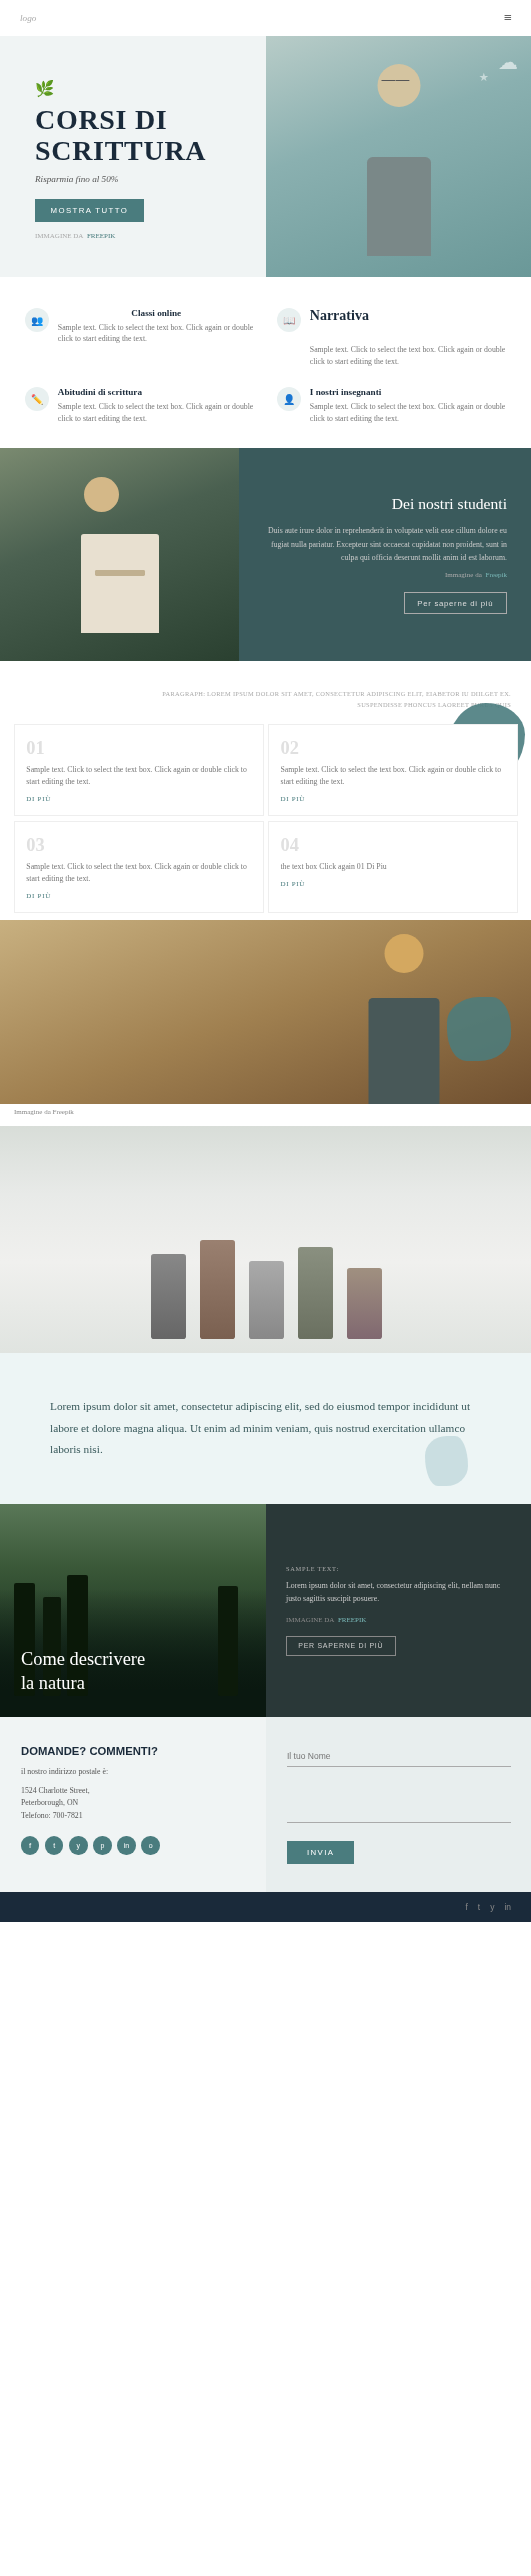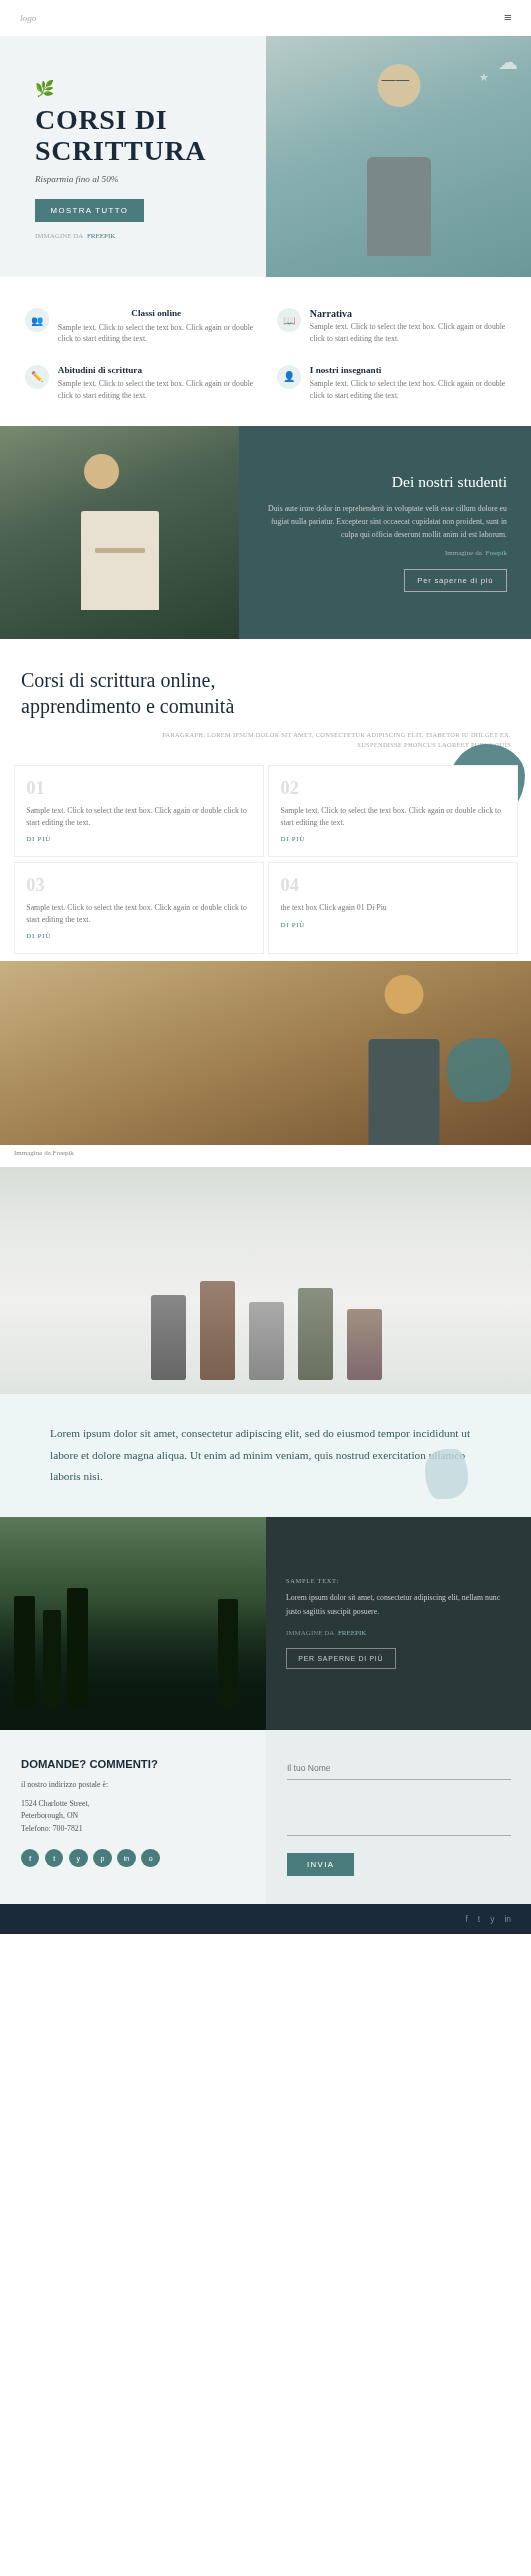--- a/index.html
+++ b/index.html
@@ -60,21 +60,21 @@
   <div style="display:flex;gap:8.5px;padding:10px 11.3px;align-items:flex-start;">
     <div style="width:24px;height:24px;min-width:24px;background:#e8f0f0;border-radius:50%;display:flex;align-items:center;justify-content:center;font-size:10px;">👥</div>
     <div>
       <div style="font-size:9.2px;font-weight:700;color:#1a2a3a;margin-bottom:3.5px;text-align:center;">Classi online</div>
       <div style="font-size:7.8px;color:#777;line-height:1.5;">Sample text. Click to select the text box. Click again or double click to start editing the text.</div>
     </div>
   </div>
   <div style="display:flex;gap:8.5px;padding:10px 11.3px;align-items:flex-start;">
     <div style="width:24px;height:24px;min-width:24px;background:#e8f0f0;border-radius:50%;display:flex;align-items:center;justify-content:center;font-size:10px;">📖</div>
     <div>
-      <div style="font-size:10px;font-weight:700;color:#1a2a3a;margin-bottom:2px;">Narrativa</div>
+      <div style="font-size:14px;font-weight:700;color:#1a2a3a;margin-bottom:20px;">Narrativa</div>
       <div style="font-size:7.8px;color:#777;line-height:1.5;">Sample text. Click to select the text box. Click again or double click to start editing the text.</div>
     </div>
   </div>
   <div style="display:flex;gap:8.5px;padding:10px 11.3px;align-items:flex-start;">
     <div style="width:24px;height:24px;min-width:24px;background:#e8f0f0;border-radius:50%;display:flex;align-items:center;justify-content:center;font-size:10px;">✏️</div>
     <div>
       <div style="font-size:9.2px;font-weight:700;color:#1a2a3a;margin-bottom:3.5px;">Abitudini di scrittura</div>
       <div style="font-size:7.8px;color:#777;line-height:1.5;">Sample text. Click to select the text box. Click again or double click to start editing the text.</div>
     </div>
   </div>
@@ -103,23 +103,20 @@
     <div style="font-size:7.8px;color:#ccc;line-height:1.7;margin-bottom:7px;text-align:right;">Duis aute irure dolor in reprehenderit in voluptate velit esse cillum dolore eu fugiat nulla pariatur. Excepteur sint occaecat cupidatat non proident, sunt in culpa qui officia deserunt mollit anim id est laborum.</div>
     <div style="font-size:7px;color:#aaa;margin-bottom:12.8px;text-align:right;">
       <span>Immagine da</span>
       <span style="color:#7ab8b8;cursor:pointer;margin-left:2.1px;">Freepik</span>
     </div>
     <button style="background:transparent;border:0.7px solid #aaa;color:#ddd;padding:5.7px 12.8px;font-size:7.8px;letter-spacing:0.7px;cursor:pointer;align-self:flex-end;">Per saperne di più</button>
   </div>
 </section>
 
 <section style="padding:28px 21px 7px 21px;background:#fff;">
-  <div style="font-size:20px;color:#1a2a3a;font-weight:400;line-height:1.3;margin-bottom:11.3px;">
-    Corsi di scrittura online,<br>apprendimento e comunità
-  </div>
   <div style="font-size:6.4px;color:#aaa;text-align:right;line-height:1.6;text-transform:uppercase;letter-spacing:0.3px;padding-left:128px;">PARAGRAPH: LOREM IPSUM DOLOR SIT AMET, CONSECTETUR ADIPISCING ELIT, EIABETOR IU DIILGET EX. SUSPENDISSE PHONCUS LAOREET PURUS QUIS</div>
 </section>
 
 <section style="background:#fff;padding:7px 14px 0 14px;position:relative;">
 
   <div style="position:absolute;width:78px;height:78px;background:#4a7c7e;border-radius:50% 50% 50% 50% / 60% 40% 60% 40%;top:-14px;right:7px;z-index:0;opacity:0.9;"></div>
 
   <div style="display:grid;grid-template-columns:1fr 1fr;gap:4.3px;position:relative;z-index:1;">
 
     <div style="padding:12.8px 11.3px;border:0.7px solid #eee;background:#fff;">
@@ -168,34 +165,39 @@
     <div style="display:flex;gap:14px;align-items:flex-end;">
       <div style="width:35px;height:85px;background:linear-gradient(180deg,#888 0%,#666 100%);border-radius:2.8px;"></div>
       <div style="width:35px;height:99px;background:linear-gradient(180deg,#9a8070 0%,#7a6050 100%);border-radius:2.8px;"></div>
       <div style="width:35px;height:78px;background:linear-gradient(180deg,#aaa 0%,#888 100%);border-radius:2.8px;"></div>
       <div style="width:35px;height:92px;background:linear-gradient(180deg,#8a9080 0%,#6a7060 100%);border-radius:2.8px;"></div>
       <div style="width:35px;height:71px;background:linear-gradient(180deg,#a09080 0%,#806870 100%);border-radius:2.8px;"></div>
     </div>
   </div>
 </section>
 
-<section style="background:#edf5f5;padding:29px 50px;position:relative;">
+<section style="background:#edf5f5;padding:43px 50px;position:relative;">
   <div style="font-size:11.3px;color:#3a5a5c;line-height:1.9;">Lorem ipsum dolor sit amet, consectetur adipiscing elit, sed do eiusmod tempor incididunt ut labore et dolore magna aliqua. Ut enim ad minim veniam, quis nostrud exercitation ullamco laboris nisi.</div>
   <div style="position:absolute;width:43px;height:50px;background:#c0d8dc;border-radius:50% 30% 50% 30% / 40% 60% 40% 60%;bottom:17.7px;right:64px;opacity:0.8;"></div>
 </section>
 
 <section style="display:flex;min-height:213px;">
   <div style="width:50%;position:relative;overflow:hidden;min-height:213px;">
     <div style="position:absolute;top:0;left:0;right:0;bottom:0;background:linear-gradient(180deg,#5a7858 0%,#3a5838 30%,#1a3020 70%,#0a1810 100%);"></div>
 
     <div style="position:absolute;bottom:0;left:0;right:0;height:128px;background:linear-gradient(180deg,transparent,#0a1810 80%);"></div>
     <div style="position:absolute;bottom:21px;left:14px;width:21px;height:113px;background:#0a1808;border-radius:2.1px;"></div>
     <div style="position:absolute;bottom:21px;left:43px;width:17.7px;height:99px;background:#0c1a0a;border-radius:2.1px;"></div>
     <div style="position:absolute;bottom:21px;left:67px;width:21px;height:121px;background:#0a1808;border-radius:2.1px;"></div>
     <div style="position:absolute;bottom:21px;right:28px;width:20px;height:110px;background:#0c1a0a;border-radius:2.1px;"></div>
+    <div style="position:absolute;bottom:21px;left:21px;right:21px;">
+      <div style="font-size:18.4px;color:#fff;font-weight:400;line-height:1.3;">
+        Come descrivere<br>la natura
+      </div>
+    </div>
   </div>
   <div style="width:50%;background:#2a3838;padding:28px 20px;display:flex;flex-direction:column;justify-content:center;">
     <div style="font-size:6.4px;color:#aaa;letter-spacing:0.7px;text-transform:uppercase;margin-bottom:7px;">SAMPLE TEXT:</div>
     <div style="font-size:7.8px;color:#ccc;line-height:1.7;margin-bottom:11.3px;">Lorem ipsum dolor sit amet, consectetur adipiscing elit, nellam nunc justo sagittis suscipit posuere.</div>
     <div style="font-size:7px;color:#888;margin-bottom:11.3px;">
       <span>IMMAGINE DA</span>
       <span style="color:#7ab8b8;cursor:pointer;margin-left:2.1px;">FREEPIK</span>
     </div>
     <button style="background:transparent;border:0.7px solid #888;color:#ccc;padding:5.7px 11.3px;font-size:7px;letter-spacing:0.7px;cursor:pointer;width:fit-content;text-transform:uppercase;">PER SAPERNE DI PIÙ</button>
   </div>

